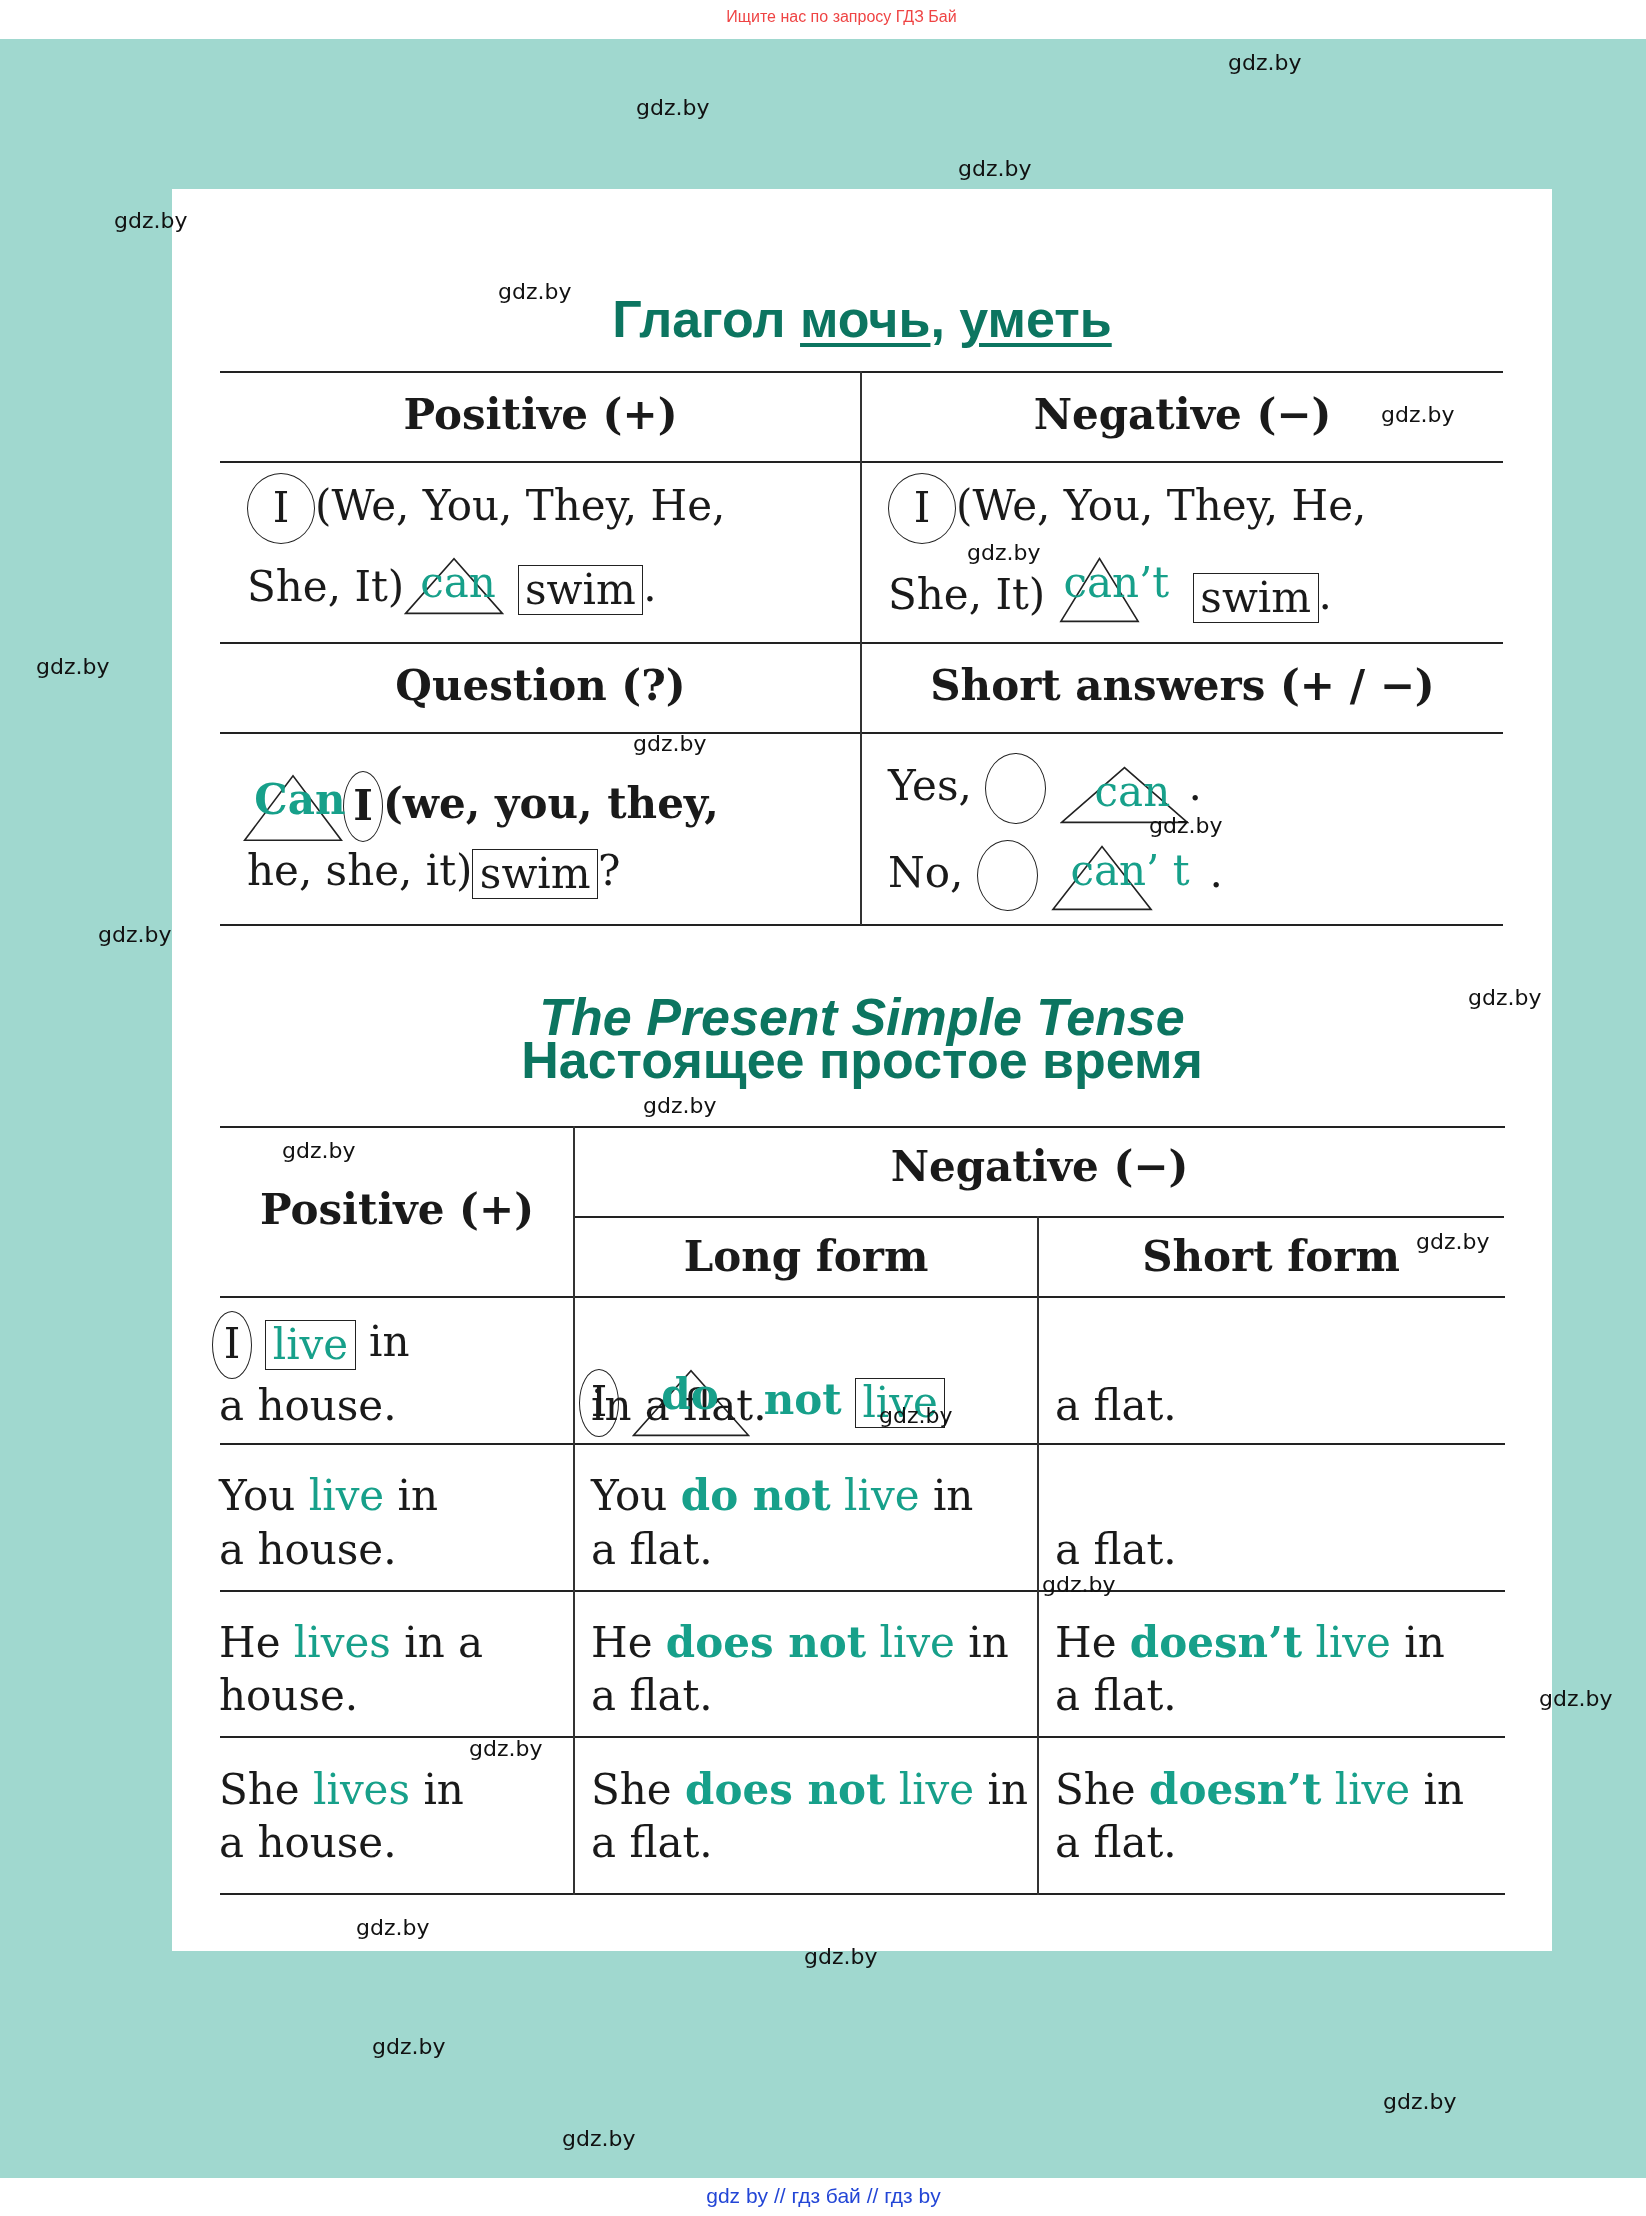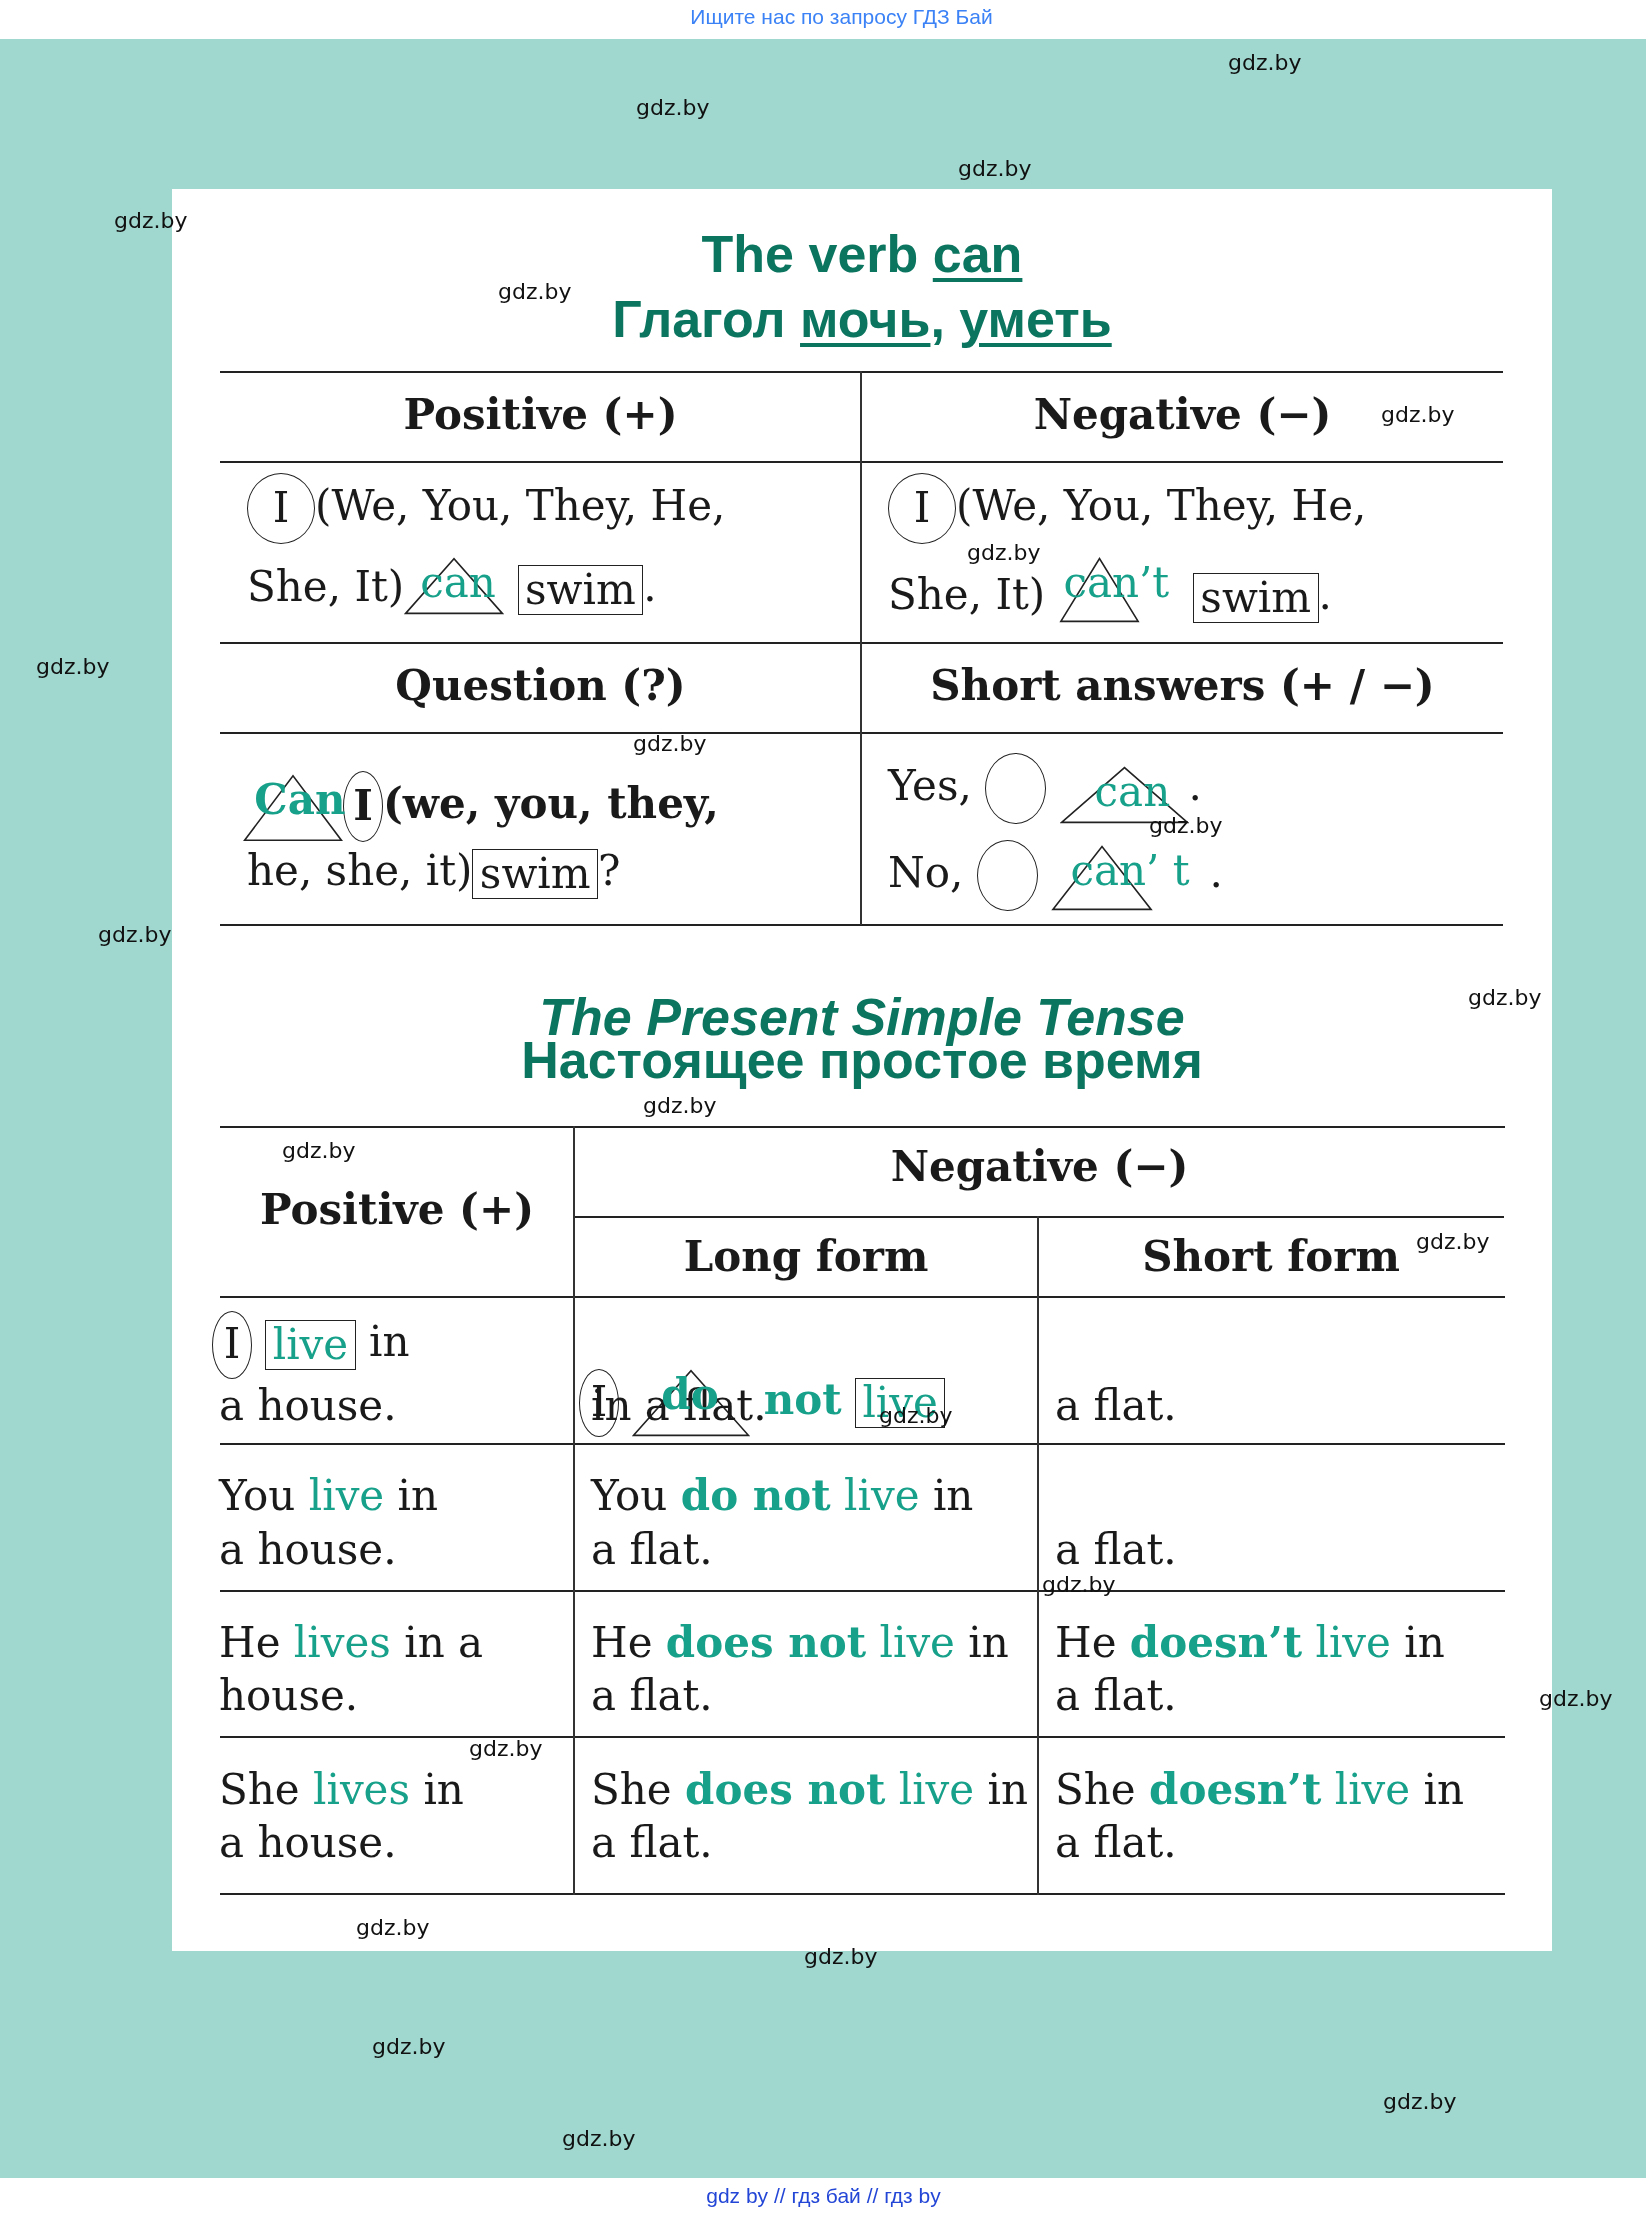--- a/index.html
+++ b/index.html
@@ -4,21 +4,21 @@
 <style>
   html, body { margin:0; padding:0; }
   body {
     width:1647px; height:2216px; position:relative; overflow:hidden;
     background:#ffffff; font-family:"Liberation Sans", sans-serif;
   }
   .topbar {
     position:absolute; left:0; top:0; width:1647px; height:39px;
     background:#fff; text-align:center;
   }
-  .topbar span { color:#3b82f6; font-size:21px; line-height:34px; font-family:"Liberation Sans", sans-serif;margin-left:36px; }
+  .topbar span { color:#ef4444; font-size:16px; line-height:34px; font-family:"Liberation Sans", sans-serif;margin-left:36px; }
   .teal-bg {
     position:absolute; left:0; top:39px; width:1647px; height:2140px;
     background:#a0d8cf;
   }
   .bottombar {
     position:absolute; left:0; top:2178px; width:1647px; height:38px;
     background:#fff; text-align:center;
   }
   .bottombar span { color:#2346d6; font-size:21px; line-height:35px; }
   .page {
@@ -74,23 +74,20 @@
 <div class="wm" style="left:98px;top:922px;">gdz.by</div>
 <div class="wm" style="left:1468px;top:985px;">gdz.by</div>
 <div class="wm" style="left:1539px;top:1686px;">gdz.by</div>
 <div class="wm" style="left:804px;top:1944px;">gdz.by</div>
 <div class="wm" style="left:372px;top:2034px;">gdz.by</div>
 <div class="wm" style="left:1383px;top:2089px;">gdz.by</div>
 <div class="wm" style="left:562px;top:2126px;">gdz.by</div>
 
 <div class="page">
 
-  <div class="title" style="top:35px;">
-    <span>The verb </span><u>can</u>
-  </div>
   <div class="title" style="top:100px;">
     <span>Глагол </span><u>мочь</u><span>, </span><u>уметь</u>
   </div>
 
   <div class="hline" style="left:48px;top:182px;width:1283px;"></div>
   <div class="hline" style="left:48px;top:272px;width:1283px;"></div>
   <div class="hline" style="left:48px;top:453px;width:1283px;"></div>
   <div class="hline" style="left:48px;top:543px;width:1283px;"></div>
   <div class="hline" style="left:48px;top:735px;width:1283px;"></div>
   <div class="vline" style="left:688px;top:182px;height:554px;"></div>

